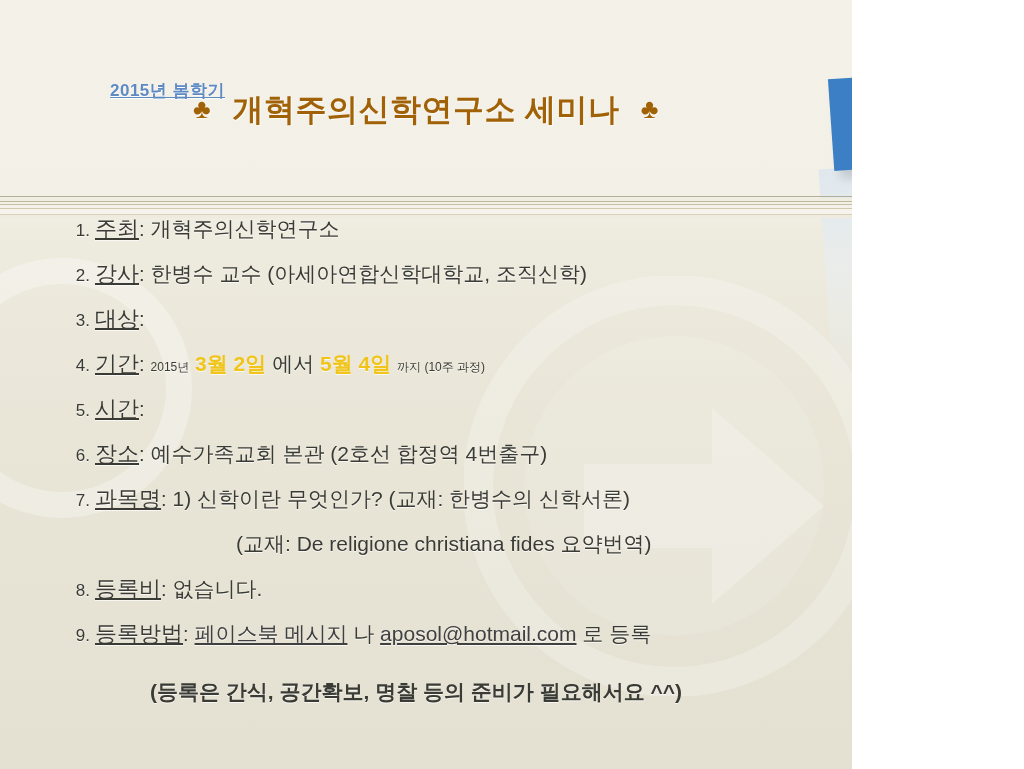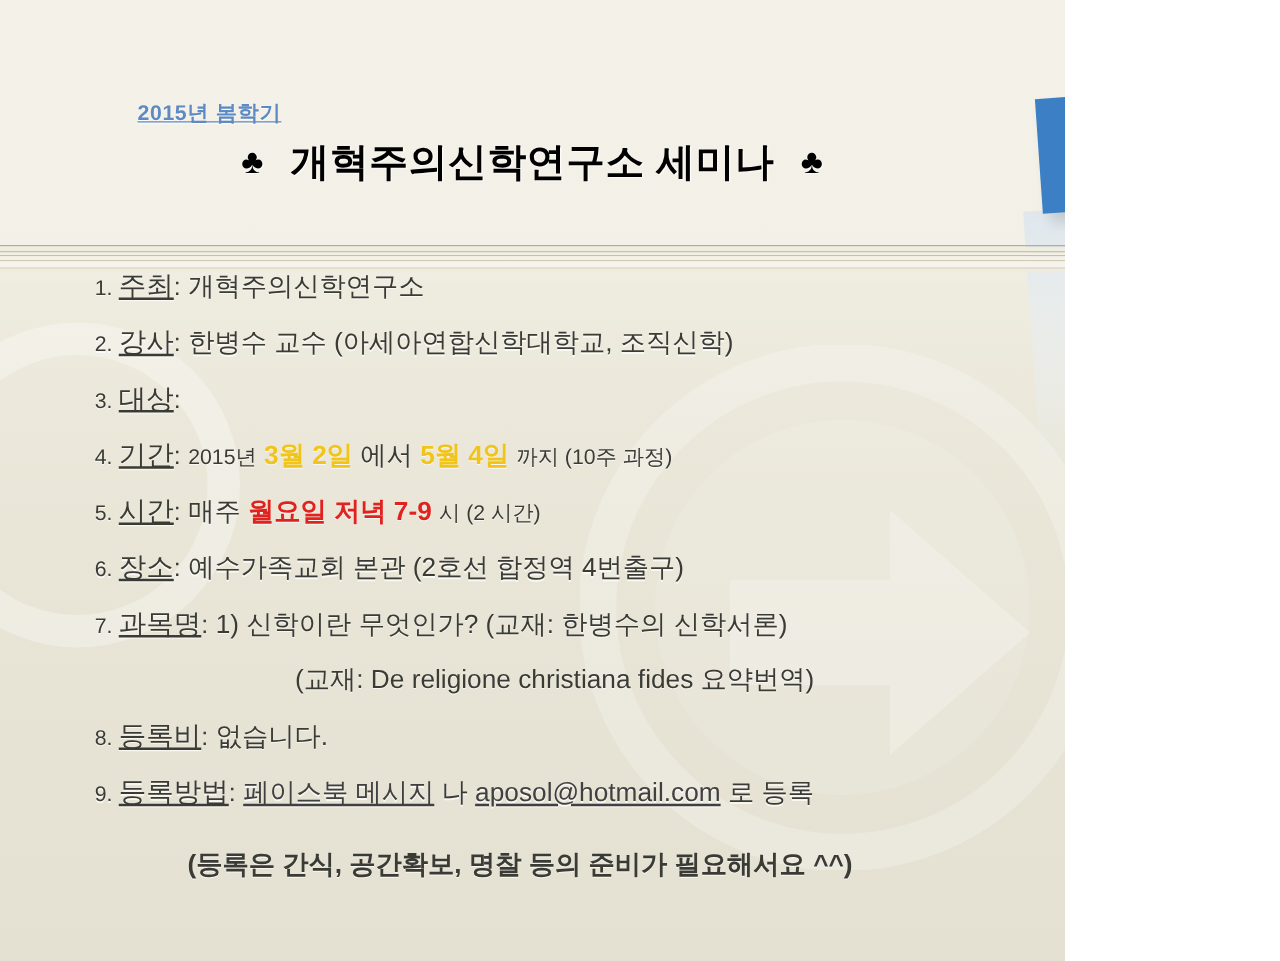--- a/index.html
+++ b/index.html
@@ -110,25 +110,25 @@
     letter-spacing: .5px;
     text-decoration: underline;
     text-shadow: 0 1px 0 rgba(255,255,255,.85);
     white-space: nowrap;
   }
 
   .title {
     position: absolute;
     left: 0;
     right: 0;
-    top: 109px;
+    top: 89px;
     text-align: center;
     font-size: 31px;
     font-weight: bold;
-    color: #000000;
+    color: #a16207;
     letter-spacing: .5px;
     text-shadow: 1px 1px 1px rgba(255,255,255,.8);
     white-space: nowrap;
   }
   .title .suit { font-size: 27px; vertical-align: 2px; }
   .title .t-main { margin: 0 12px; }
 
   
   .divider {
     position: absolute;
@@ -182,21 +182,21 @@
     font-size: 20px;
     color: #3b3b36;
     margin-right: 6px;
   }
   .row .val {
     font-size: 21px;
     color: #3b3b36;
     text-shadow: 0 1px 0 rgba(255,255,255,.7);
     white-space: nowrap;
   }
-  .row .val .sm { font-size: 17px; }
+  .row .val .sm { font-size: 12px; }
 
   
   .c-blue   { color: #2e9bd6; font-weight: bold; }
   .c-gold   { color: #f0c419; font-weight: bold; }
   .c-red    { color: #e0231f; font-weight: bold; }
   .c-crimson{ color: #b5424a; }
   .c-green  { color: #3e9a4e; font-weight: bold; }
   .c-link   { color: #404040; text-decoration: underline; }
 
   
@@ -282,25 +282,20 @@
         <span>에서</span>
         <span class="c-gold">5월 4일</span>
         <span class="sm">까지 (10주 과정)</span>
       </span>
     </div>
 
     <div class="row">
       <span class="num">5.</span>
       <span class="label">시간</span>
       <span class="colon">:</span>
-      <span class="val">
-        <span>매주</span>
-        <span class="c-red">월요일 저녁 7-9</span>
-        <span class="sm">시 (2 시간)</span>
-      </span>
     </div>
 
     <div class="row">
       <span class="num">6.</span>
       <span class="label">장소</span>
       <span class="colon">:</span>
       <span class="val">예수가족교회 본관 (2호선 합정역 4번출구)</span>
     </div>
 
     <div class="row">

